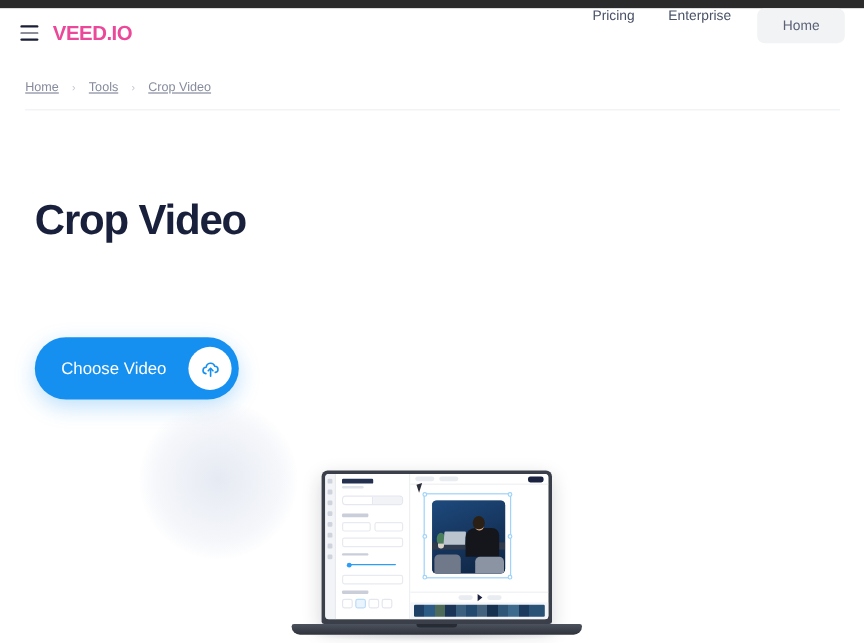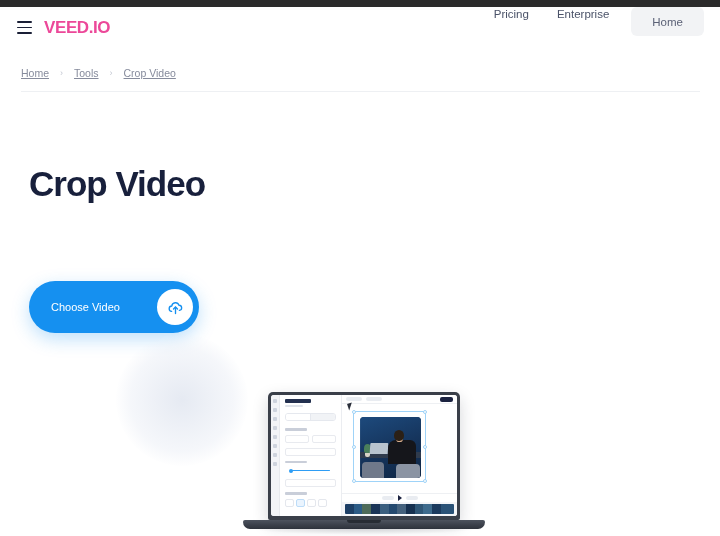--- a/index.html
+++ b/index.html
@@ -189,21 +189,21 @@
     border: none;
     border-radius: 26px;
     cursor: pointer;
     display: flex;
     align-items: center;
     padding: 0 6px 0 22px;
     box-shadow: 0 6px 18px rgba(21,144,240,0.28);
     font-family: "Liberation Sans", sans-serif;
   }
   .cta-label {
-    font-size: 11px;
+    font-size: 14px;
     color: #ffffff;
     font-weight: 400;
     white-space: nowrap;
     line-height: 16px;
   }
   .cta-icon-wrap {
     margin-left: auto;
     width: 36px;
     height: 36px;
     border-radius: 50%;

